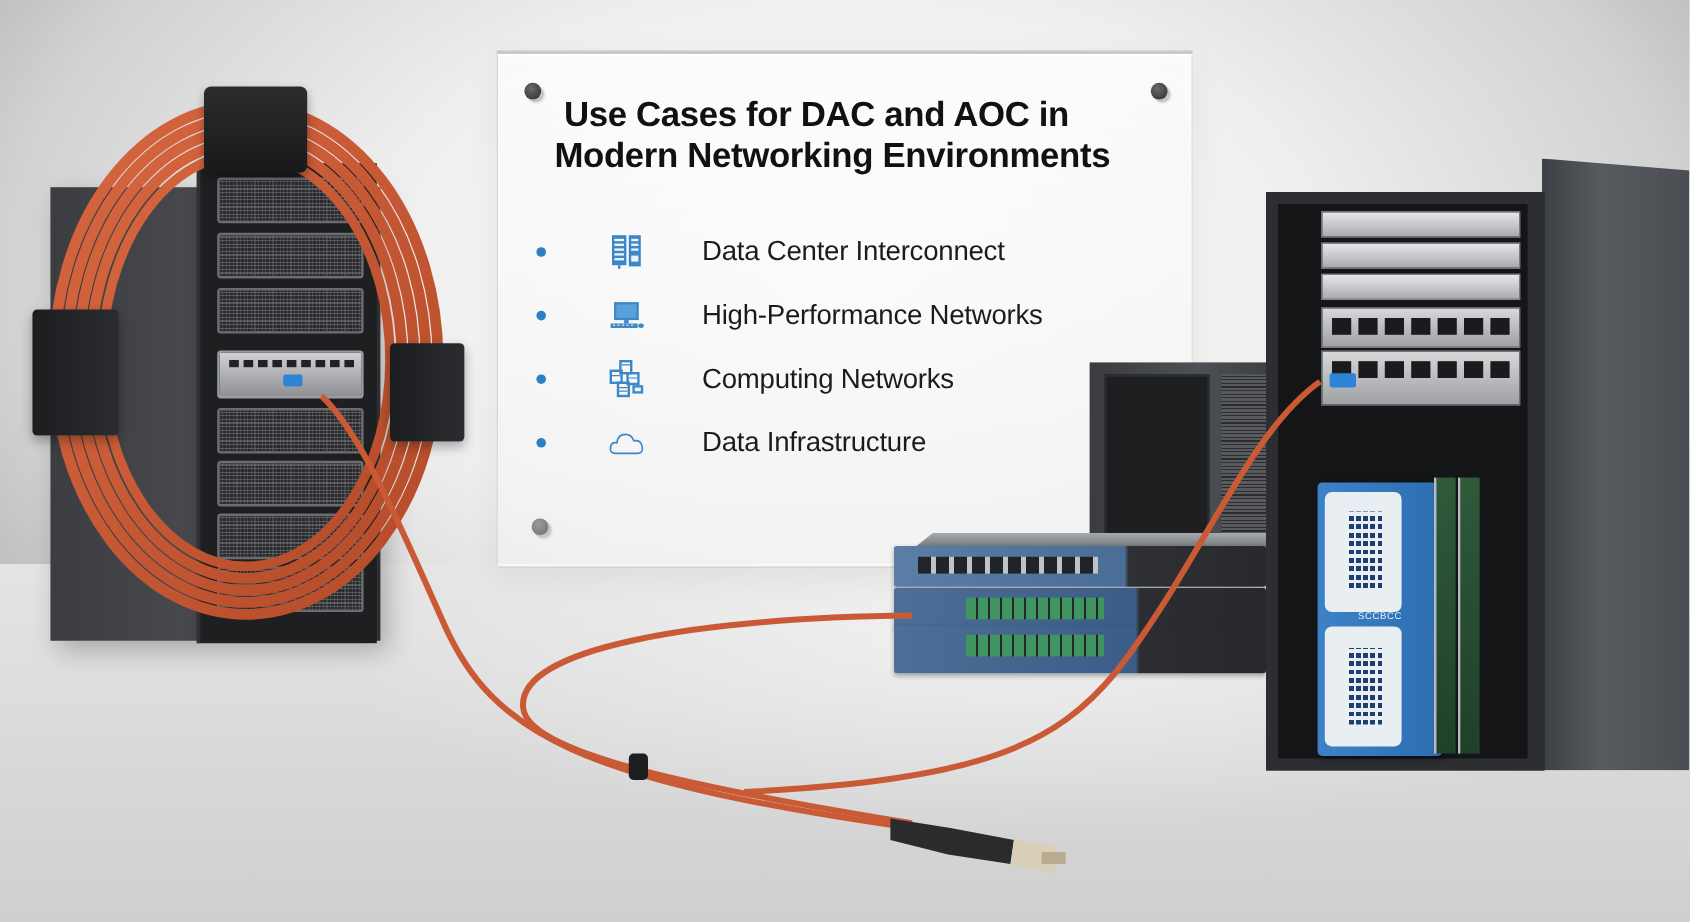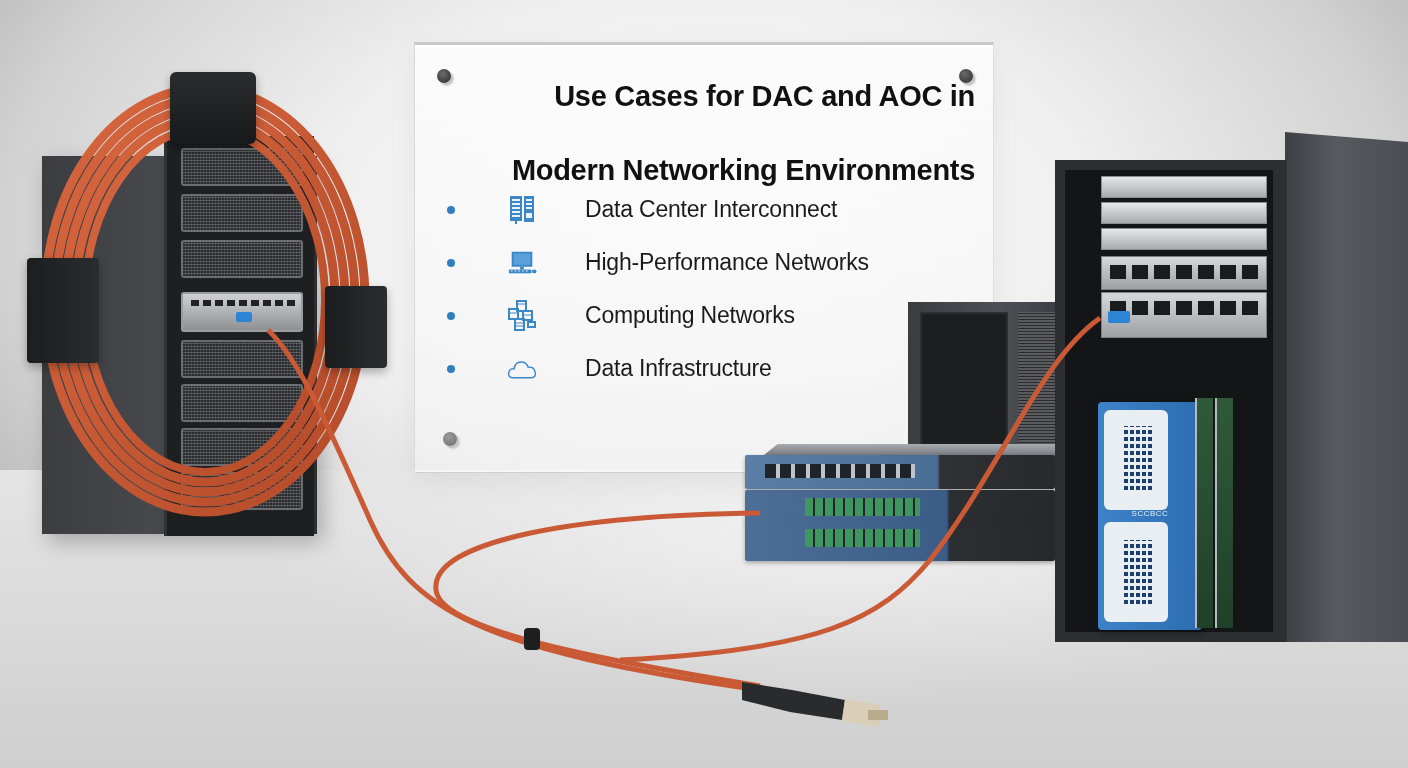--- a/index.html
+++ b/index.html
@@ -20,42 +20,41 @@
     }
 
     
     .sign {
       position: absolute; left: 414px; top: 42px; width: 580px; height: 428px;
       background: linear-gradient(180deg, rgba(255,255,255,0.72), rgba(244,244,244,0.55));
       border-top: 3px solid #c9c9c9;
       border-left: 1px solid #d9d9d9;
       border-right: 1px solid #dedede;
       box-shadow: 0 2px 0 rgba(255,255,255,0.9) inset, 0 10px 28px rgba(0,0,0,0.06);
-      text-align: right;
     }
     .sign::after {
       content: ""; position: absolute; left: 0; right: 0; bottom: -2px; height: 2px;
       background: #f7f7f7; box-shadow: 0 1px 0 #d0d0d0;
     }
     .bolt {
       position: absolute; width: 14px; height: 14px; border-radius: 50%;
       background: radial-gradient(circle at 40% 35%, #6a6a6a, #3e3e3e 70%);
       box-shadow: 2px 2px 0 #c4c4c4, 3px 3px 2px rgba(0,0,0,0.15);
     }
     .bolt.b1 { left: 22px; top: 24px; }
     .bolt.b2 { left: 544px; top: 24px; }
     .bolt.b3 { left: 28px; top: 387px; background: radial-gradient(circle at 40% 35%, #9a9a9a, #7b7b7b 70%); }
 
     .sign-title {
       position: absolute; left: 40px; top: 34px; width: 520px;
       font-size: 29px; font-weight: bold; line-height: 34px; color: #111;
       letter-spacing: -0.3px;
     }
     .sign-title .l1 { display: block; padding-left: 15px; }
-    .sign-title .l2 { display: block; padding-left: 7px; margin-top: 40px; }
+    .sign-title .l2 { display: block; padding-left: 7px; }
 
     .uses { position: absolute; left: 32px; top: 138px; list-style: none; }
     .uses li { display: flex; align-items: center; height: 53px; gap: 36px; }
     .uses .dot { width: 8px; height: 8px; border-radius: 50%; background: #2f7fc1; margin-right: 16px; }
     .uses .ico { width: 30px; height: 30px; margin-right: 12px; display: flex; align-items: center; justify-content: center; }
     .uses .lbl { font-size: 23px; color: #1b1b1b; letter-spacing: -0.2px; }
 
     
     .rack-left {
       position: absolute; left: 42px; top: 156px; width: 275px; height: 378px;

